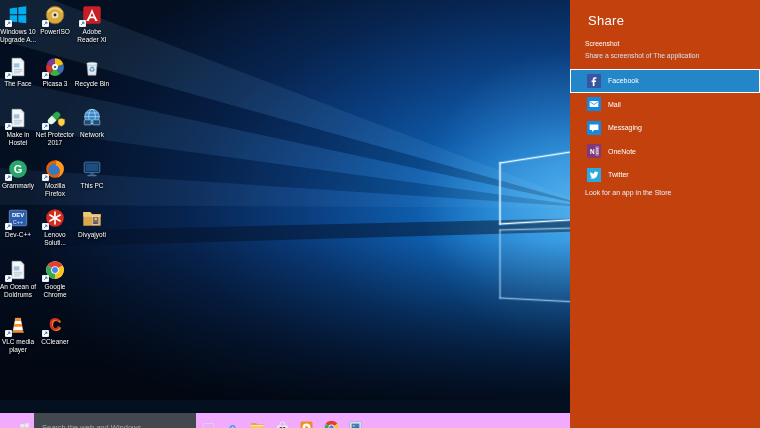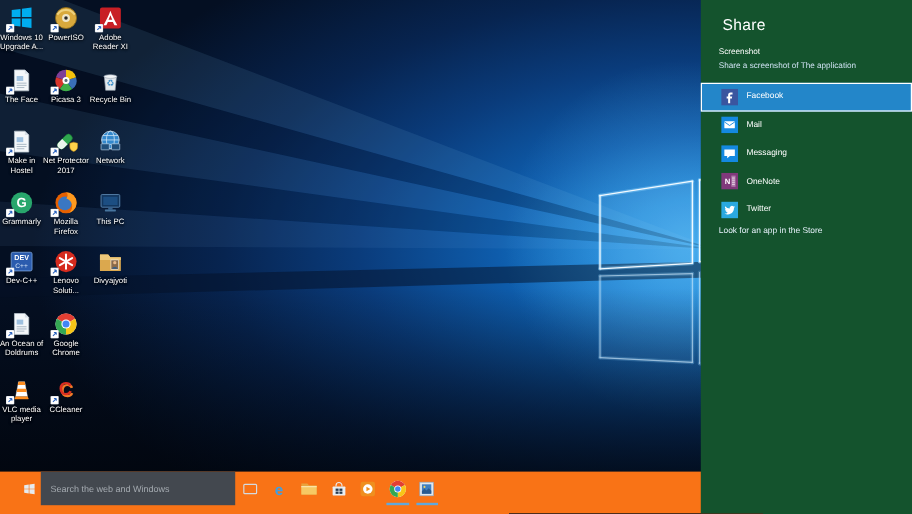--- a/index.html
+++ b/index.html
@@ -14,33 +14,33 @@
   
   .dicon{position:absolute;width:40px;text-align:center;}
   .dicon-img{width:22px;height:22px;margin:0 auto;position:relative;}
   .dicon-img svg{display:block;}
   .sc-badge{position:absolute;left:-2px;bottom:-1px;line-height:0;}
   .dicon-label{
     margin-top:2px;font-size:6.5px;line-height:7.5px;color:#ffffff;
     text-shadow:0 1px 2px rgba(0,0,0,.95),0 0 2px rgba(0,0,0,.8);
   }
   
-  .taskbar{position:absolute;left:0;right:0;bottom:0;height:35px;background:#f97316;z-index:5;}
+  .taskbar{position:absolute;left:0;right:0;bottom:0;height:15px;background:#f0abfc;z-index:5;}
   .start-button{position:absolute;left:0;top:0;width:34px;height:28px;display:flex;align-items:center;justify-content:flex-end;padding-right:3px;box-sizing:border-box;}
   .search-box{position:absolute;left:34px;top:0;width:162px;height:28px;background:#43484f;display:flex;align-items:center;}
   .search-box input{
     background:transparent;border:none;outline:none;width:100%;height:100%;
     color:#c8cdd2;font-size:7.5px;padding:0 0 0 8px;font-family:"Liberation Sans",sans-serif;
   }
   .search-box input::placeholder{color:#a4aab0;opacity:1;}
   .tb-apps{position:absolute;left:196px;top:0;height:28px;display:flex;}
   .tb-btn{width:24.6px;height:28px;display:flex;align-items:center;justify-content:center;position:relative;}
   .tb-underline{position:absolute;bottom:0;left:3px;right:3px;height:2px;background:#5fa8dd;}
   
-  .share-panel{position:absolute;right:0;top:0;width:176px;height:428px;background:#14532d;color:#fff;z-index:10;}
+  .share-panel{position:absolute;right:0;top:0;width:190px;height:428px;background:#c2410c;color:#fff;z-index:10;}
   .share-title{position:absolute;left:18px;top:13px;font-size:13px;font-weight:300;letter-spacing:.3px;}
   .share-subtitle{position:absolute;left:15px;top:40px;font-size:6.8px;}
   .share-desc{position:absolute;left:15px;top:52px;font-size:6.8px;color:#cfe2f2;}
   .share-rows{position:absolute;left:0;right:0;top:69px;}
   .share-row{position:relative;height:23.5px;display:flex;align-items:center;padding-left:17px;gap:7px;box-sizing:border-box;}
   .share-row.selected{background:#2386c9;border:1px solid #ffffff;padding-left:16px;}
   .share-tile{width:14px;height:14px;flex:0 0 14px;line-height:0;}
   .share-row-label{font-size:7px;}
   .store-link{position:absolute;left:15px;top:189px;font-size:7px;color:#e6f1fa;}
 </style>

